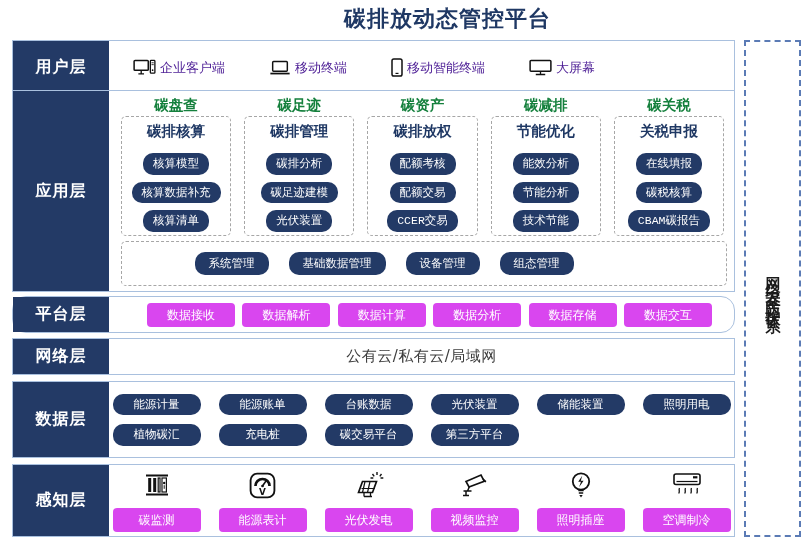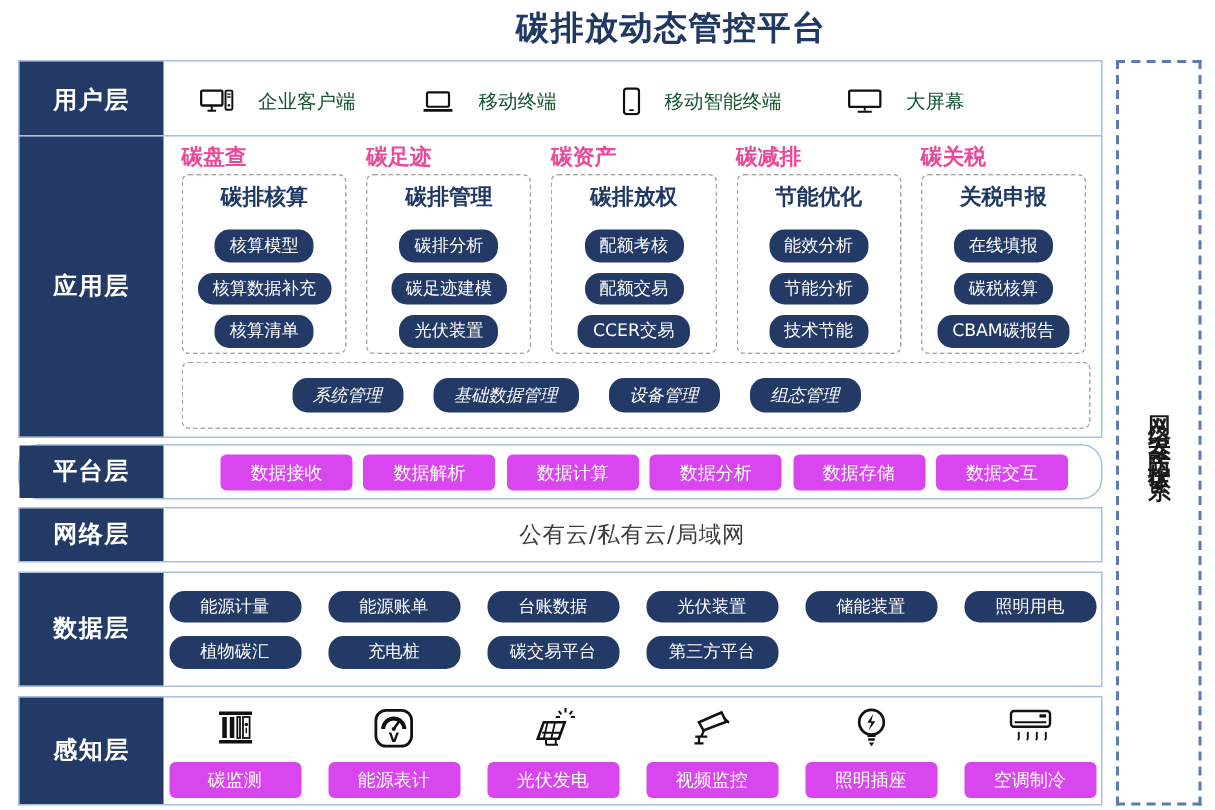--- a/index.html
+++ b/index.html
@@ -8,36 +8,36 @@
   .page-title{position:absolute;top:4px;left:0;right:0;text-align:center;padding-left:85px;
           font-size:22px;font-weight:bold;color:#1F3864;letter-spacing:1px;}
   
   .row{position:absolute;left:12px;width:723px;border:1.5px solid #A9C0DE;background:#fff;
        display:flex;box-sizing:border-box;}
   .row-label{width:96px;flex:0 0 96px;background:#233A66;color:#fff;display:flex;align-items:center;
        justify-content:center;font-weight:bold;font-size:16px;letter-spacing:1px;}
   .row-content{flex:1;position:relative;display:flex;align-items:center;min-width:0;}
   
   .user-items{display:flex;align-items:center;gap:44px;padding-left:24px;}
-  .user-item{display:flex;align-items:center;gap:16px;font-size:13px;color:#14532d;white-space:nowrap;}
+  .user-item{display:flex;align-items:center;gap:4px;font-size:13px;color:#4c1d95;white-space:nowrap;}
   
   .row-app .row-content{display:block;}
   .app-cols{display:flex;gap:13px;padding:4px 10px 0 12px;}
   .app-col{flex:1;display:flex;flex-direction:column;min-width:0;}
-  .col-header{text-align:left;font-weight:bold;font-size:14.5px;color:#ec4899;height:21px;line-height:20px;}
+  .col-header{text-align:center;font-weight:bold;font-size:14.5px;color:#15803d;height:21px;line-height:20px;}
   .col-box{border:1.5px dashed #A6A6A6;border-radius:5px;height:120px;box-sizing:border-box;
-       padding:6px 4px 8px;display:flex;flex-direction:column;align-items:center;}
+       padding:6px 4px 8px;display:flex;flex-direction:column;align-items:center;font-family:Liberation Mono, monospace;}
   .col-sub{font-weight:bold;font-size:14.5px;color:#1F3864;line-height:18px;margin-bottom:5px;white-space:nowrap;}
   .pill{background:#233A66;color:#fff;font-size:11.5px;line-height:1;padding:5px 10px;border-radius:10px;
        white-space:nowrap;text-align:center;min-width:66px;box-sizing:border-box;margin-top:7px;}
   .col-box .pill:first-of-type{margin-top:0;}
   .mgmt-box{position:absolute;left:12px;right:7px;bottom:5px;height:45px;border:1.5px dashed #A6A6A6;
        border-radius:5px;display:flex;align-items:center;justify-content:center;gap:20px;
        padding-right:80px;box-sizing:border-box;}
-  .mgmt-box .pill{margin-top:0;padding:6px 14px;font-style:italic;}
+  .mgmt-box .pill{margin-top:0;padding:6px 14px;}
   
   .plat-items{flex:1;display:flex;align-items:center;justify-content:space-between;padding:0 22px 0 38px;}
   .gold-btn{background:#d946ef;color:#fff;font-size:12px;line-height:1;padding:6px 0;width:88px;
        text-align:center;border-radius:4px;white-space:nowrap;}
   
   .net-text{flex:1;text-align:center;font-size:15px;color:#3d3d3d;letter-spacing:0.5px;}
   
   .grid6{flex:1;display:grid;grid-template-columns:repeat(6,88px);gap:9px 18px;justify-content:center;
        align-content:center;}
   .grid6 .pill{margin-top:0;width:100%;padding:5px 0;}

